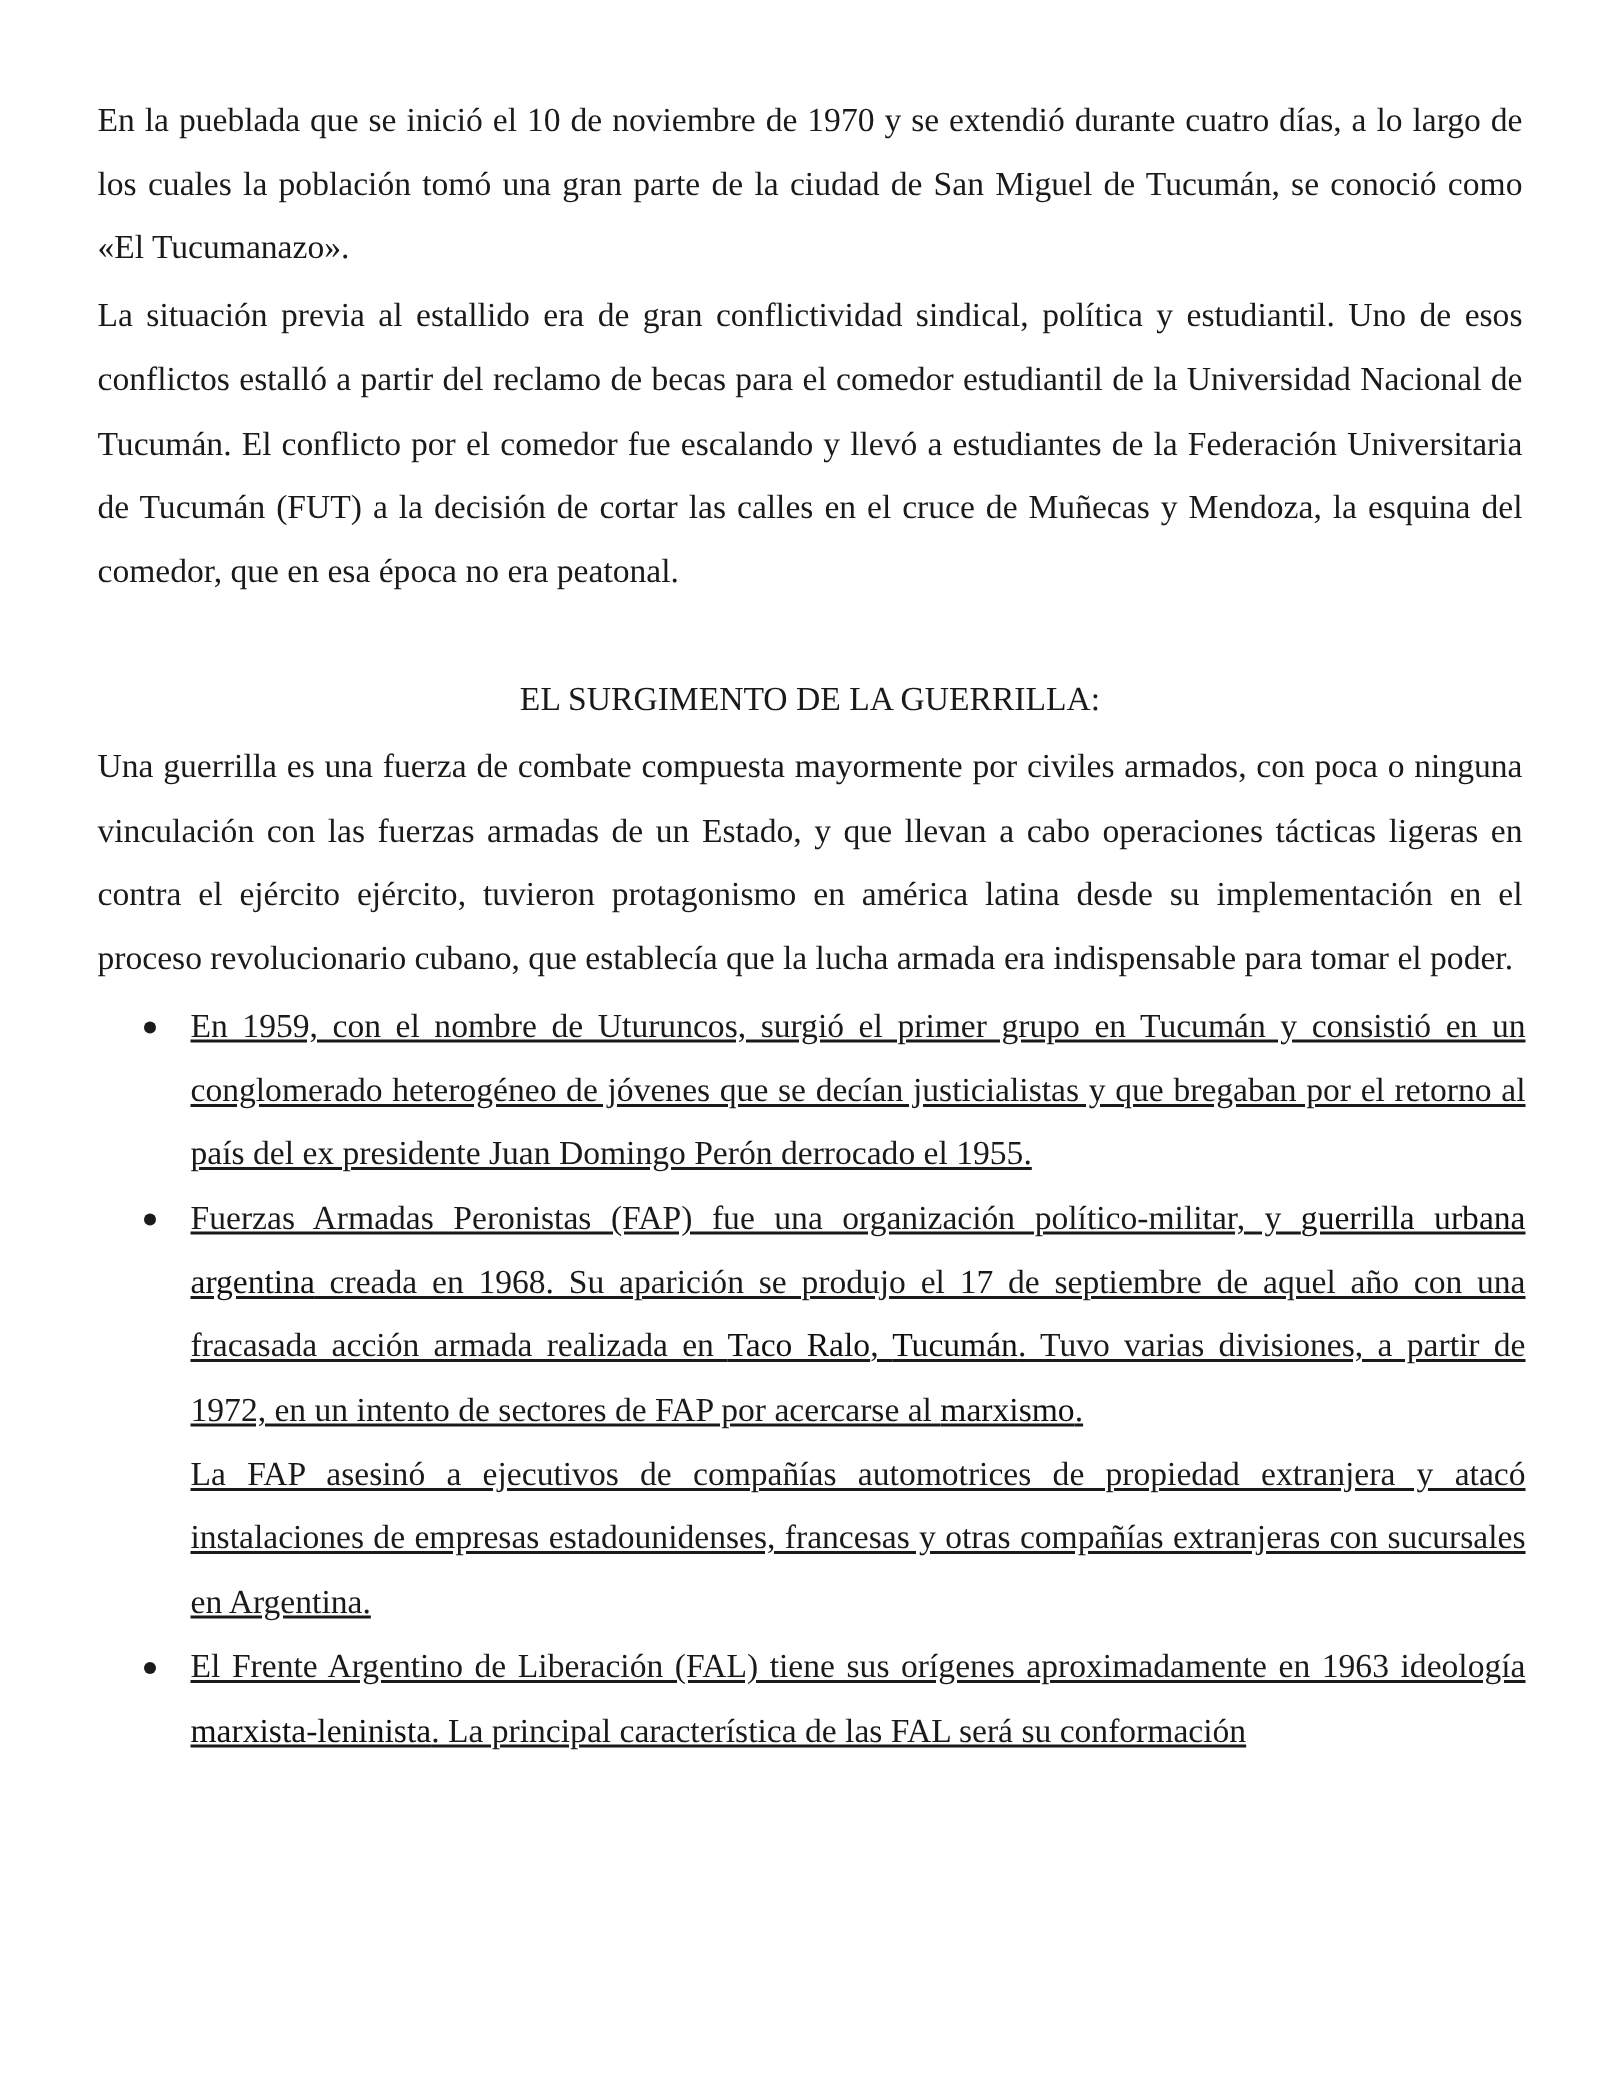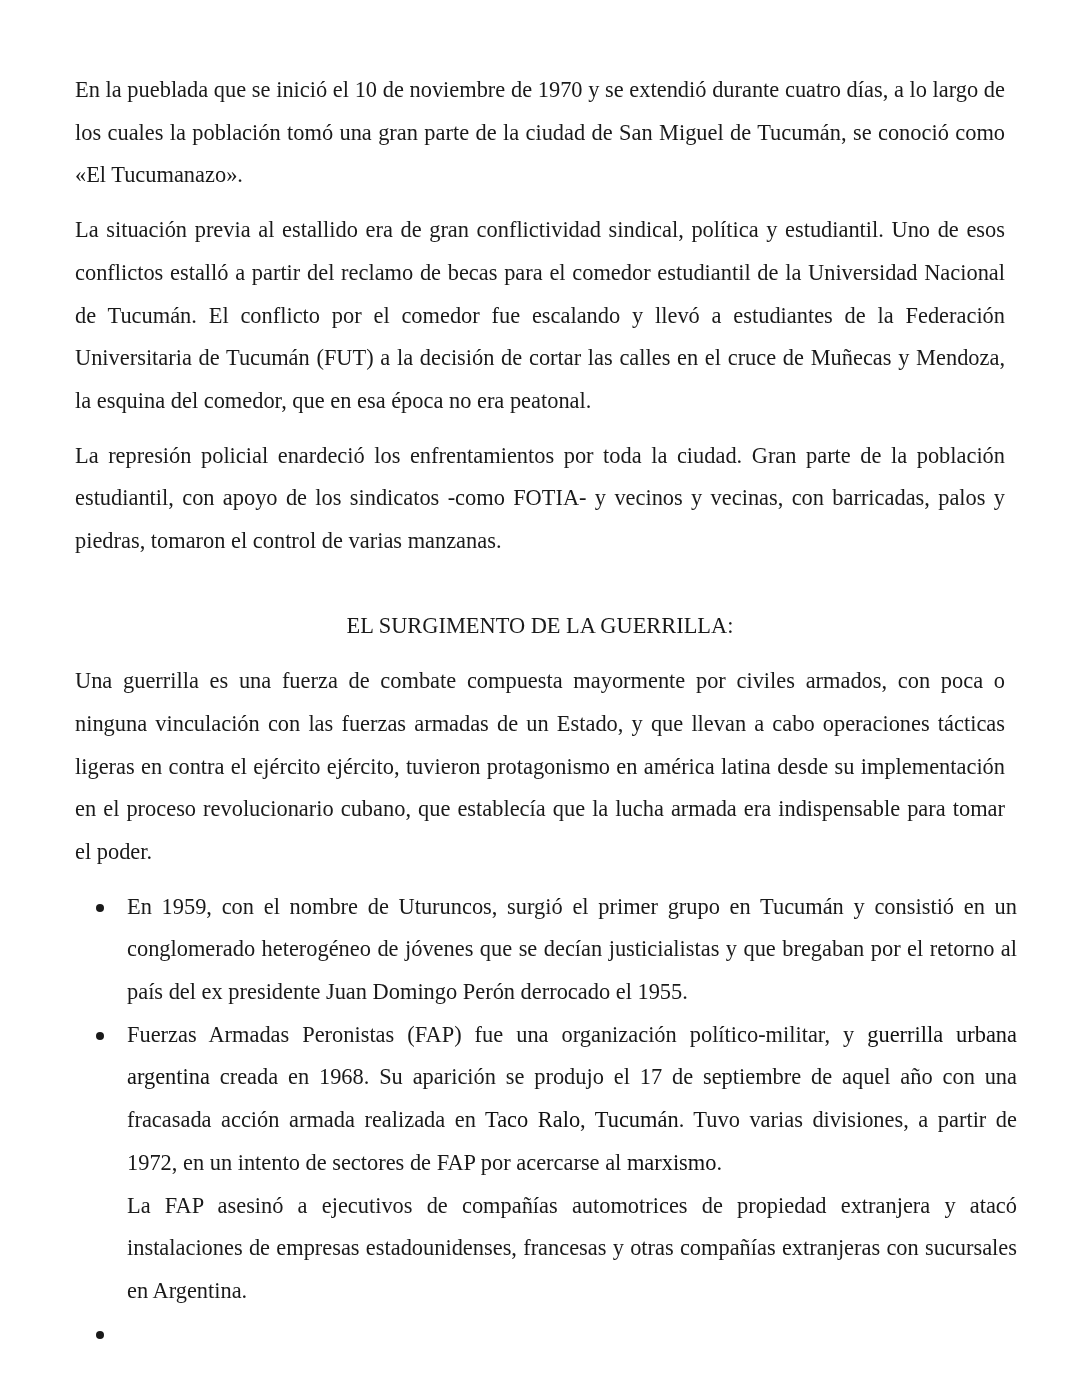--- a/index.html
+++ b/index.html
@@ -17,32 +17,33 @@
     }
     .page {
       position: absolute;
       left: 63px;
       top: 57px;
       width: 954px;
       font-size: 22.4px;
       line-height: 42.7px;
     }
     p {
-      margin: 12px;
+      margin: 2px;
       text-align: justify;
       font-family: Liberation Serif, serif;
     }
     .heading {
       margin-top: 42.7px;
       text-align: center;
     }
     ul {
       list-style: none;
       margin: 0;
       padding: 0;
+      text-decoration: underline;
     }
     li {
       position: relative;
       padding-left: 64px;
       text-align: justify;
     }
     .bullet {
       position: absolute;
       left: 33px;
       top: 18px;
@@ -52,33 +53,33 @@
       background: #1a1a1a;
     }
     .term { color: #111; }
   </style>
 </head>
 <body>
 
 <div class="page">
   <p>En la pueblada que se inició el 10 de noviembre de 1970 y se extendió durante cuatro días, a lo largo de los cuales la población tomó una gran parte de la ciudad de San Miguel de Tucumán, se conoció como «El Tucumanazo».</p>
   <p>La situación previa al estallido era de gran conflictividad sindical, política y estudiantil. Uno de esos conflictos estalló a partir del reclamo de becas para el comedor estudiantil de la Universidad Nacional de Tucumán. El conflicto por el comedor fue escalando y llevó a estudiantes de la Federación Universitaria de Tucumán (FUT) a la decisión de cortar las calles en el cruce de Muñecas y Mendoza, la esquina del comedor, que en esa época no era peatonal.</p>
-  <p>La represión policial enardeció los enfrentamientos por toda la ciudad. Gran parte de la población estudiantil, con apoyo de los sindicatos -como FOTIA- y vecinos y vecinas, con barricadas, palos y piedras, tomaron el control de varias manzanas.</p>
 
   <p class="heading">EL SURGIMENTO DE LA GUERRILLA:</p>
   <p>Una guerrilla es una fuerza de combate compuesta mayormente por civiles armados, con poca o ninguna vinculación con las fuerzas armadas de un Estado, y que llevan a cabo operaciones tácticas ligeras en contra el ejército ejército, tuvieron protagonismo en américa latina desde su implementación en el proceso revolucionario cubano, que establecía que la lucha armada era indispensable para tomar el poder.</p>
 
   <ul>
     <li>
       <span class="bullet"></span>
       <span>En 1959, con el nombre de Uturuncos, surgió el primer grupo en Tucumán y consistió en un conglomerado heterogéneo de jóvenes que se decían justicialistas y que bregaban por el retorno al país del ex presidente Juan Domingo Perón derrocado el 1955.</span>
     </li>
     <li>
       <span class="bullet"></span>
       <span><span>Fuerzas Armadas Peronistas (FAP) fue una organización político-militar, y </span><span class="term">guerrilla urbana argentina</span><span> creada en 1968. Su aparición se produjo el 17 de septiembre de aquel año con una fracasada acción armada realizada en </span><span class="term">Taco Ralo</span><span>, </span><span class="term">Tucumán</span><span>. Tuvo varias divisiones, a partir de 1972, en un intento de sectores de FAP por acercarse al </span><span class="term">marxismo</span><span>.</span></span>
       <br>
       <span>La FAP asesinó a ejecutivos de compañías automotrices de propiedad extranjera y atacó instalaciones de empresas estadounidenses, francesas y otras compañías extranjeras con sucursales en Argentina.</span>
     </li>
     <li>
       <span class="bullet"></span>
+      <span><span>El Frente Argentino de Liberación (FAL) tiene sus orígenes aproximadamente en 1963 ideología </span><span class="term">marxista-leninista</span><span>. La principal característica de las FAL será su conformación</span></span>
     </li>
   </ul>
 </div>
 
 </body></html>

